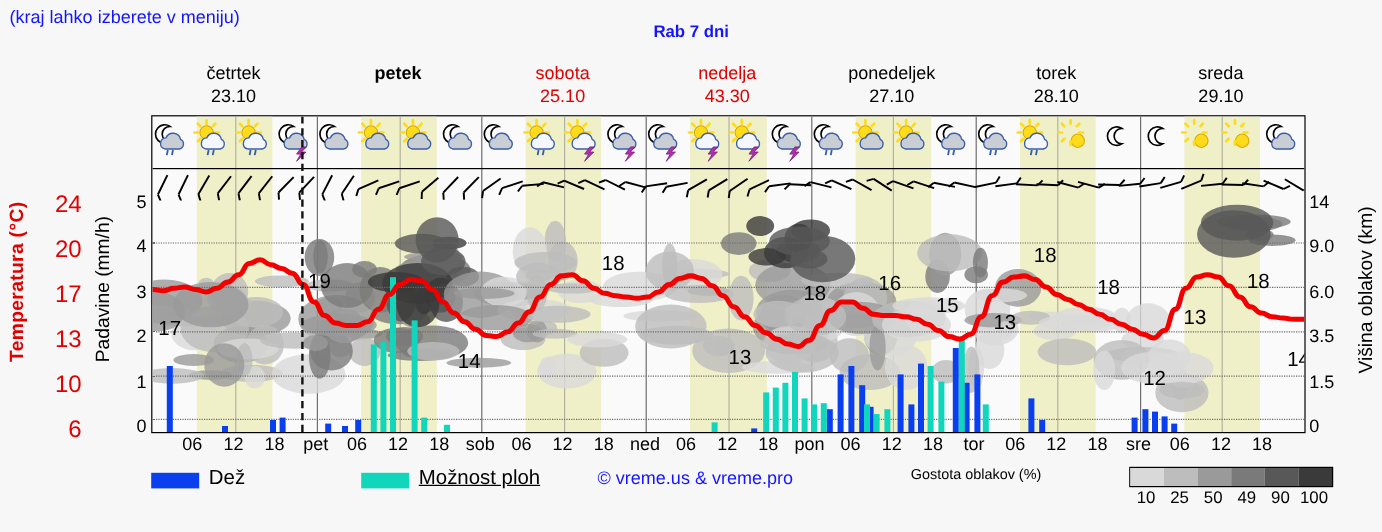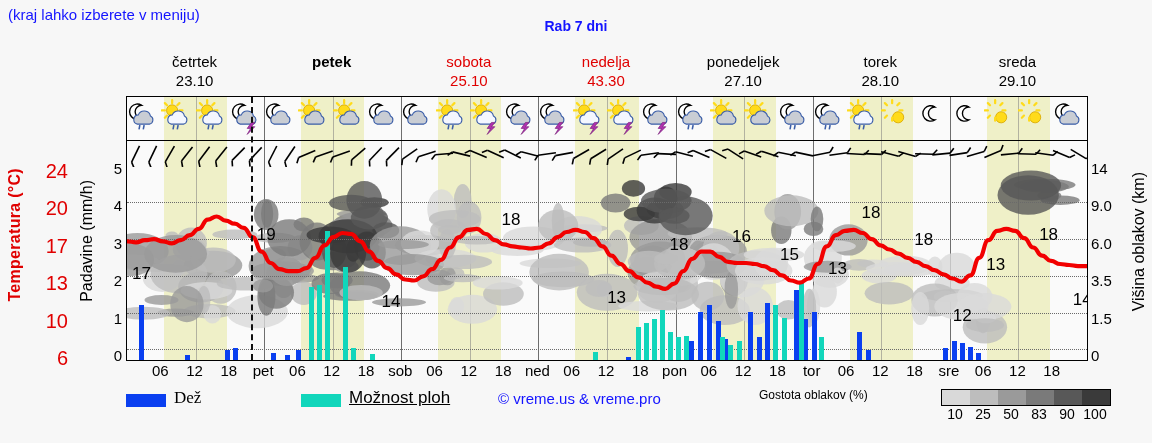--- a/index.html
+++ b/index.html
@@ -890,36 +890,36 @@
       <span style="left: 754.286px;">12</span>
       <span style="left: 788.571px;">18</span>
       <span style="left: 822.857px;">sre</span>
       <span style="left: 857.143px;">06</span>
       <span style="left: 891.429px;">12</span>
       <span style="left: 925.714px;">18</span>
     </div>
 
   <div class="legend">
     <div class="lg-sw" style="left: 0px; background: rgb(10, 63, 240);" id="sw-rain"></div>
-    <div class="lg-tx" style="left:48px;font-family:Liberation Serif, serif;">Dež</div>
+    <div class="lg-tx" style="left:48px;">Dež</div>
     <div class="lg-sw" style="left: 175px; background: rgb(17, 214, 187);" id="sw-show"></div>
     <div class="lg-tx" style="left:223px;text-decoration:underline;">Možnost ploh</div>
     <div class="copy">© vreme.us &amp; vreme.pro</div>
     <div class="cloudleg-title">Gostota oblakov (%)</div>
     <div class="cbar" id="cbar">
         <div style="background: rgb(217, 217, 217);"></div>
         <div style="background: rgb(189, 189, 189);"></div>
         <div style="background: rgb(154, 154, 154);"></div>
         <div style="background: rgb(122, 122, 122);"></div>
         <div style="background: rgb(88, 88, 88);"></div>
         <div style="background: rgb(58, 58, 58);"></div>
       </div>
     <div class="cticks" id="cticks">
         <span style="left: 14px;">10</span>
         <span style="left: 42px;">25</span>
         <span style="left: 70px;">50</span>
-        <span style="left: 98px;">83</span>
+        <span style="left: 98px;">49</span>
         <span style="left: 126px;">90</span>
         <span style="left: 154px;">100</span>
       </div>
   </div>
 
 </div>
 
 </body></html>

